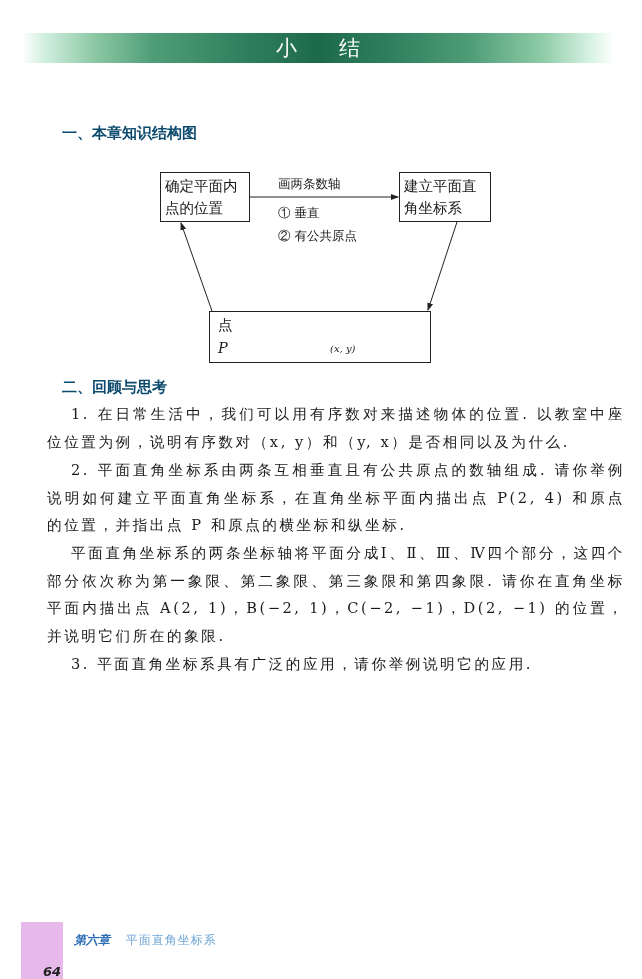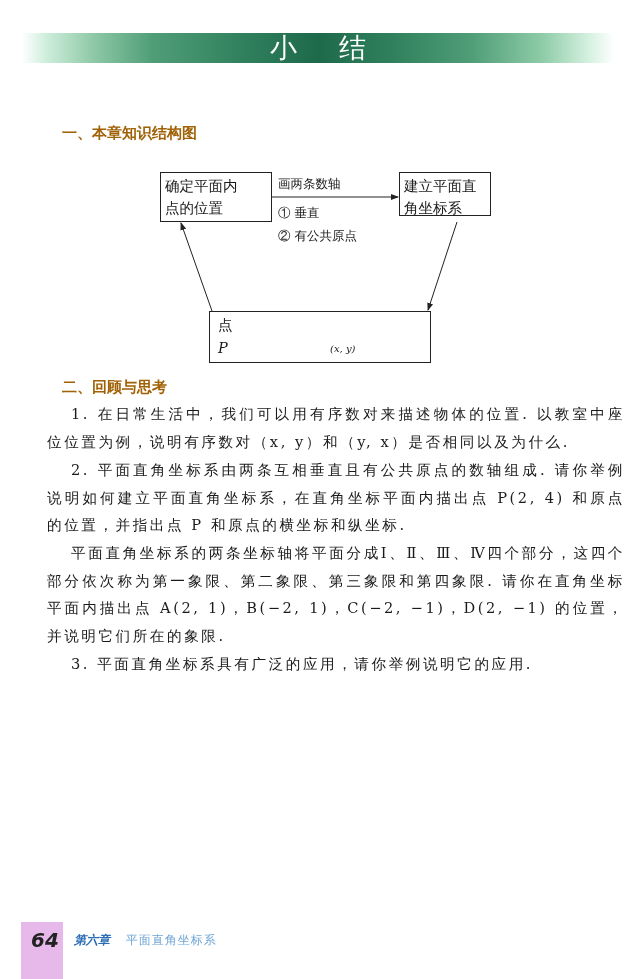--- a/index.html
+++ b/index.html
@@ -19,25 +19,25 @@
         #1d6a4b 50%,
         #2f7f5c 62%,
         #4f9e78 76%,
         #8fcca8 88%,
         #d7f2e2 96%,
         rgba(255,255,255,0) 100%);
       display: flex; align-items: center; justify-content: center;
     }
     .banner-title {
       color: #ffffff; font-family: Liberation Mono, monospace;
-      font-size: 27px; letter-spacing: 42px; padding-left: 42px;
+      font-size: 21px; letter-spacing: 42px; padding-left: 42px;
     }
     .section-heading {
       position: absolute; left: 62px;
-      color: #a16207; font-family: "DejaVu Sans", sans-serif;
+      color: #0c4a6e; font-family: "DejaVu Sans", sans-serif;
       font-size: 15px; font-weight: bold;
     }
     .diagram { position: absolute; left: 0; top: 0; width: 642px; height: 979px; pointer-events: none; }
     .box {
       position: absolute; border: 1.3px solid #222; background: #fff;
       font-family: "DejaVu Sans", sans-serif; font-size: 14.5px; line-height: 22px;
       padding: 2px 4px; box-sizing: border-box;
     }
     .label {
       position: absolute; font-size: 12.5px; font-family: "DejaVu Serif", serif;
@@ -47,22 +47,22 @@
       position: absolute; left: 47px; width: 578px;
       font-size: 14.6px; line-height: 27.5px; letter-spacing: 2.55px;
       text-indent: 24px;
       text-align: justify;
     }
     .footer-page {
       position: absolute; left: 21px; top: 922px; width: 42px; height: 57px;
       background: #e6b9ea;
     }
     .footer-page span {
-      display: block; padding: 6px 0 0 10px;
-      font-family: "DejaVu Sans", sans-serif; font-size: 20px; font-style: italic; font-weight: bold; color: #222;
+      display: block; padding: 6px 0 0 22px;
+      font-family: "DejaVu Sans", sans-serif; font-size: 13px; font-style: italic; font-weight: bold; color: #222; margin-top: 36px;
     }
     .footer-chapter {
       position: absolute; left: 74px; top: 932px;
       font-family: "DejaVu Sans", sans-serif; font-size: 12px; color: #3a7fc0; text-align: center;
     }
     .footer-chapter b { font-style: italic; margin-right: 12px; color: #2a6db5; }
     .footer-chapter span.t { color: #6fa6d6; letter-spacing: 1px; }
   </style>
 </head>
 <body>
@@ -87,26 +87,26 @@
   <line x1="212" y1="311" x2="181" y2="223" stroke="#222" stroke-width="1" marker-end="url(#ah)"></line>
 
   <line x1="243" y1="333" x2="299" y2="333" stroke="#222" stroke-width="1" marker-end="url(#ah)" marker-start="url(#ahs)"></line>
   <defs>
     <marker id="ahs" markerWidth="8" markerHeight="6" refX="1" refY="3" orient="auto">
       <path d="M8,0 L0,3 L8,6 z" fill="#222"></path>
     </marker>
   </defs>
 </svg>
 
-<div class="box" style="left:160px; top:172px; width:112px; height:50px;">
+<div class="box" style="left:160px; top:172px; width:90px; height:50px;">
   <div>确定平面内</div>
   <div>点的位置</div>
 </div>
 
-<div class="box" style="left:399px; top:172px; width:92px; height:44px;">
+<div class="box" style="left:399px; top:172px; width:92px; height:50px;">
   <div>建立平面直</div>
   <div>角坐标系</div>
 </div>
 
 <div class="label" style="left:278px; top:176px;font-family:Liberation Serif, serif;">画两条数轴</div>
 <div class="label" style="left:278px; top:205px;">① 垂直</div>
 <div class="label" style="left:278px; top:228px;">② 有公共原点</div>
 
 <div class="box" style="left:209px; top:311px; width:222px; height:52px; padding:0;">
   <div style="position:absolute; left:8px; top:2px;">点</div>

